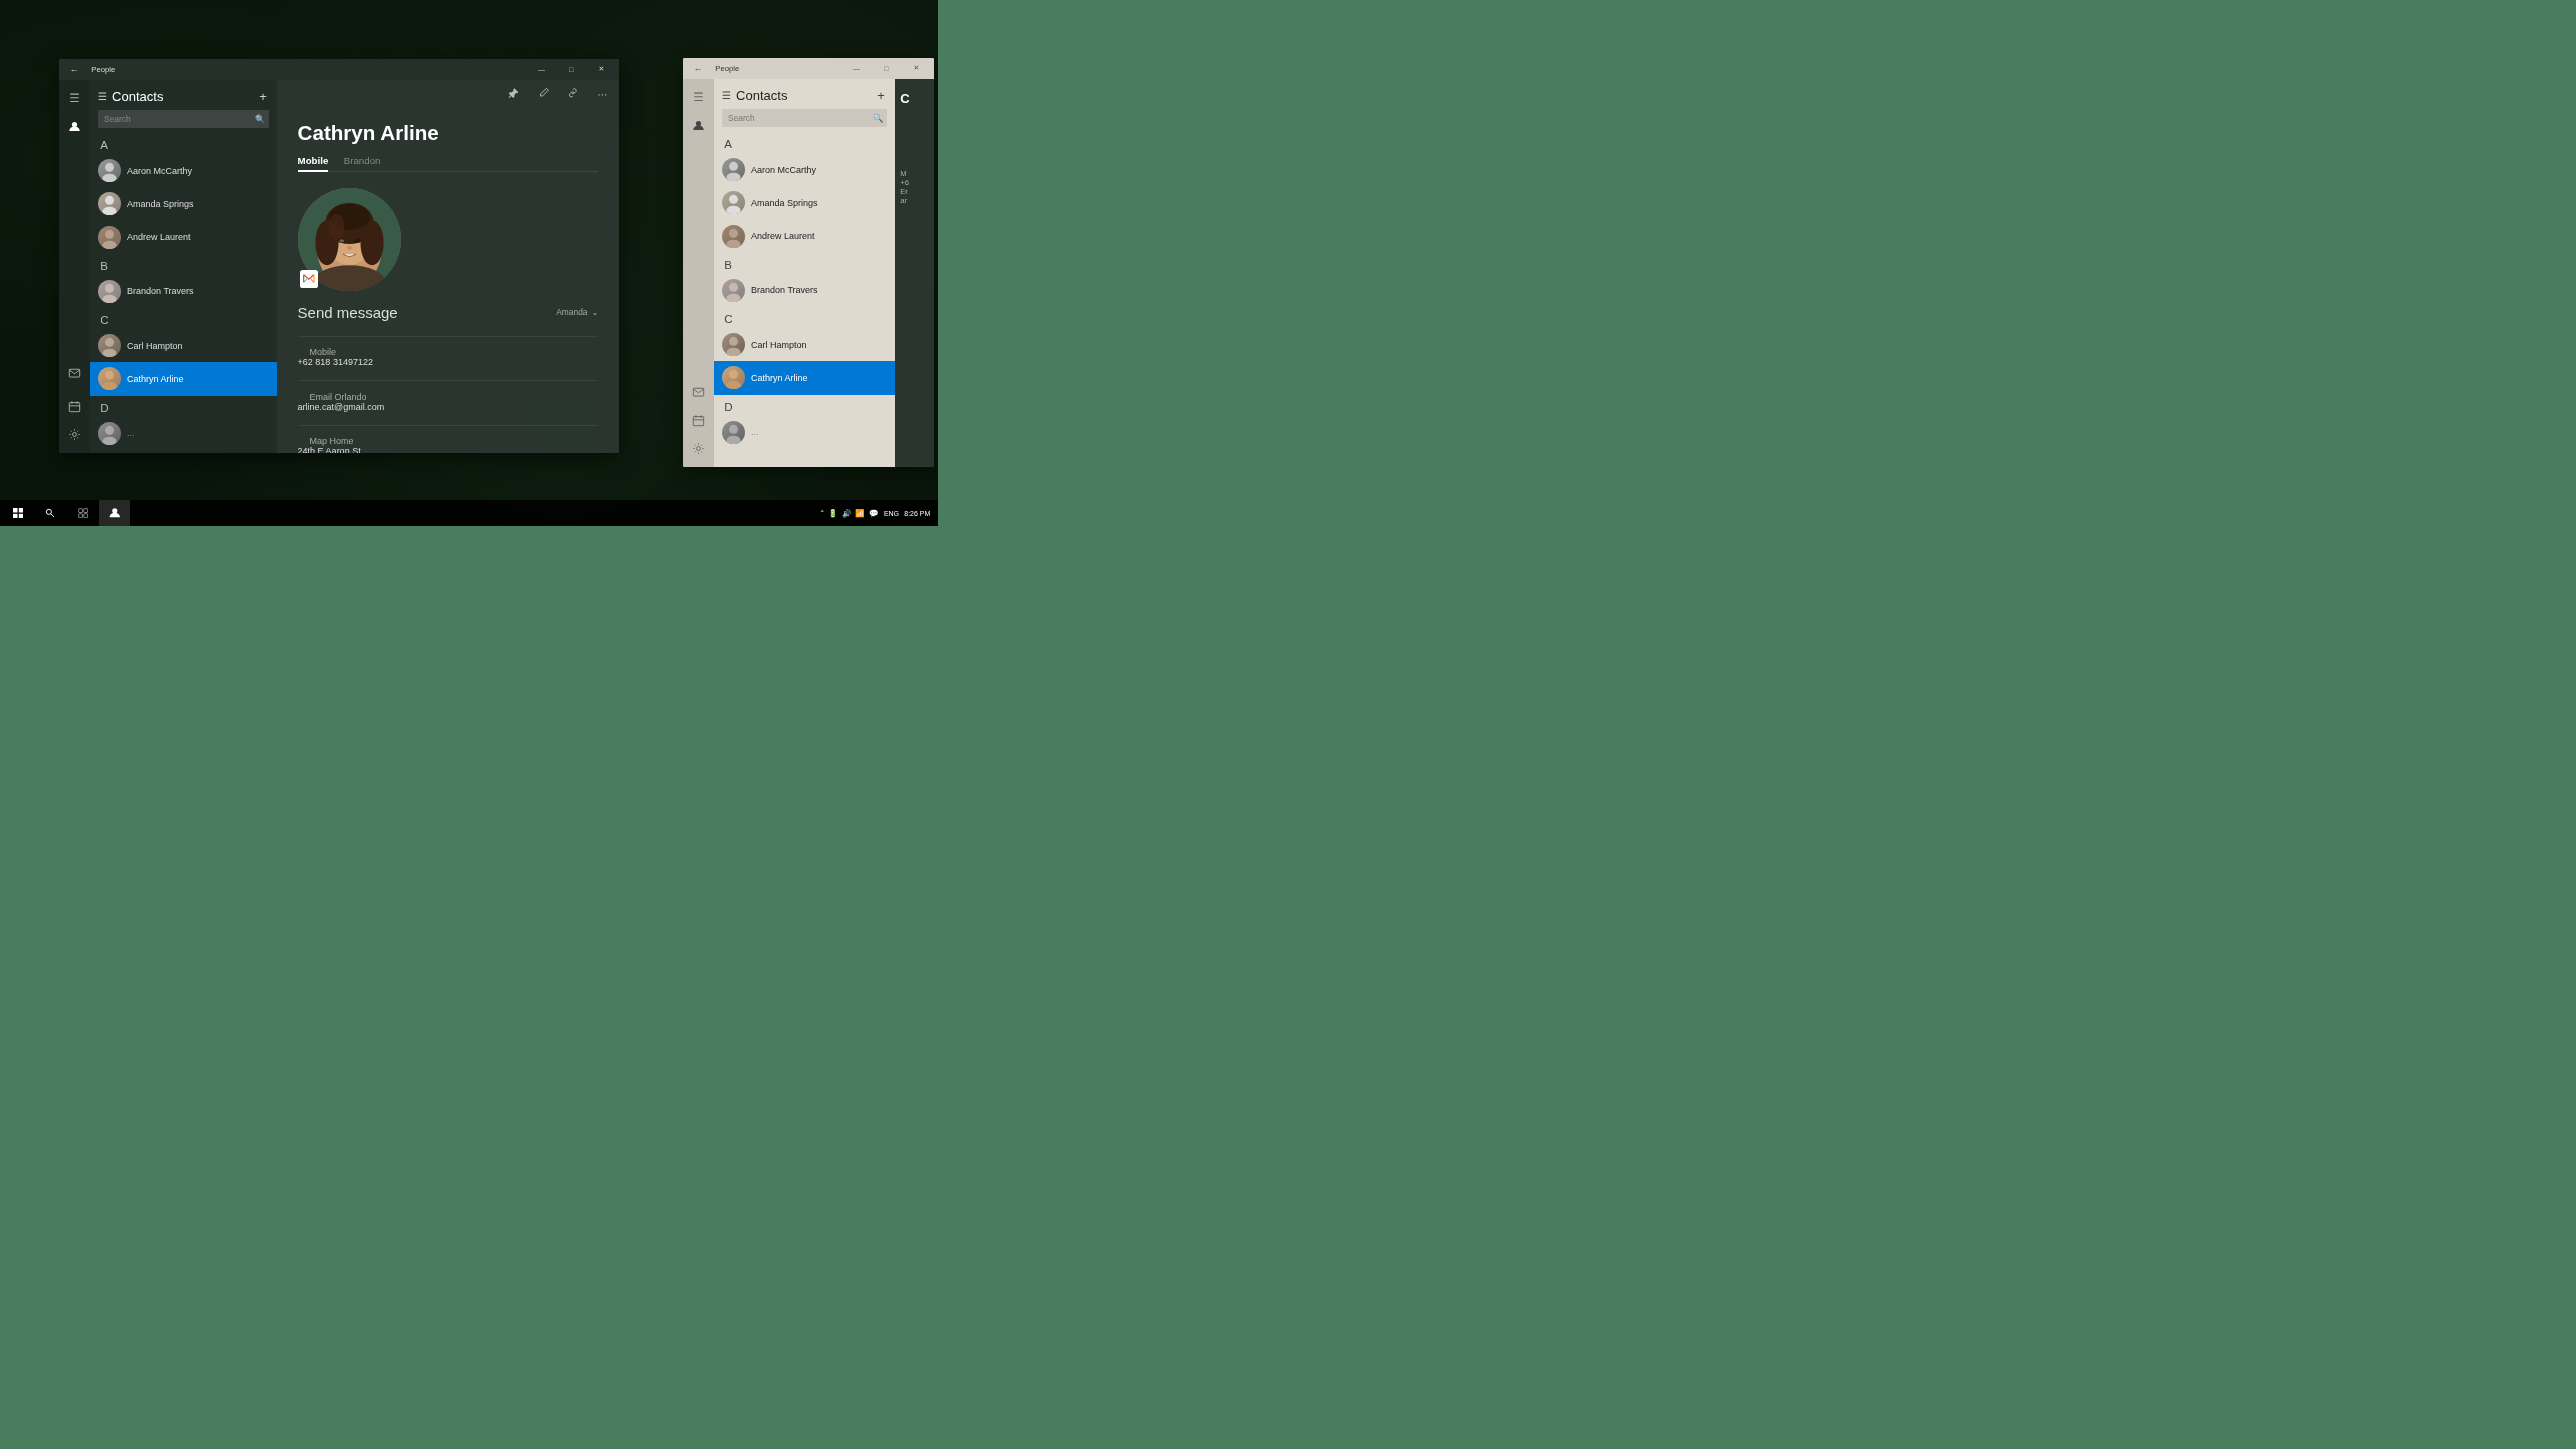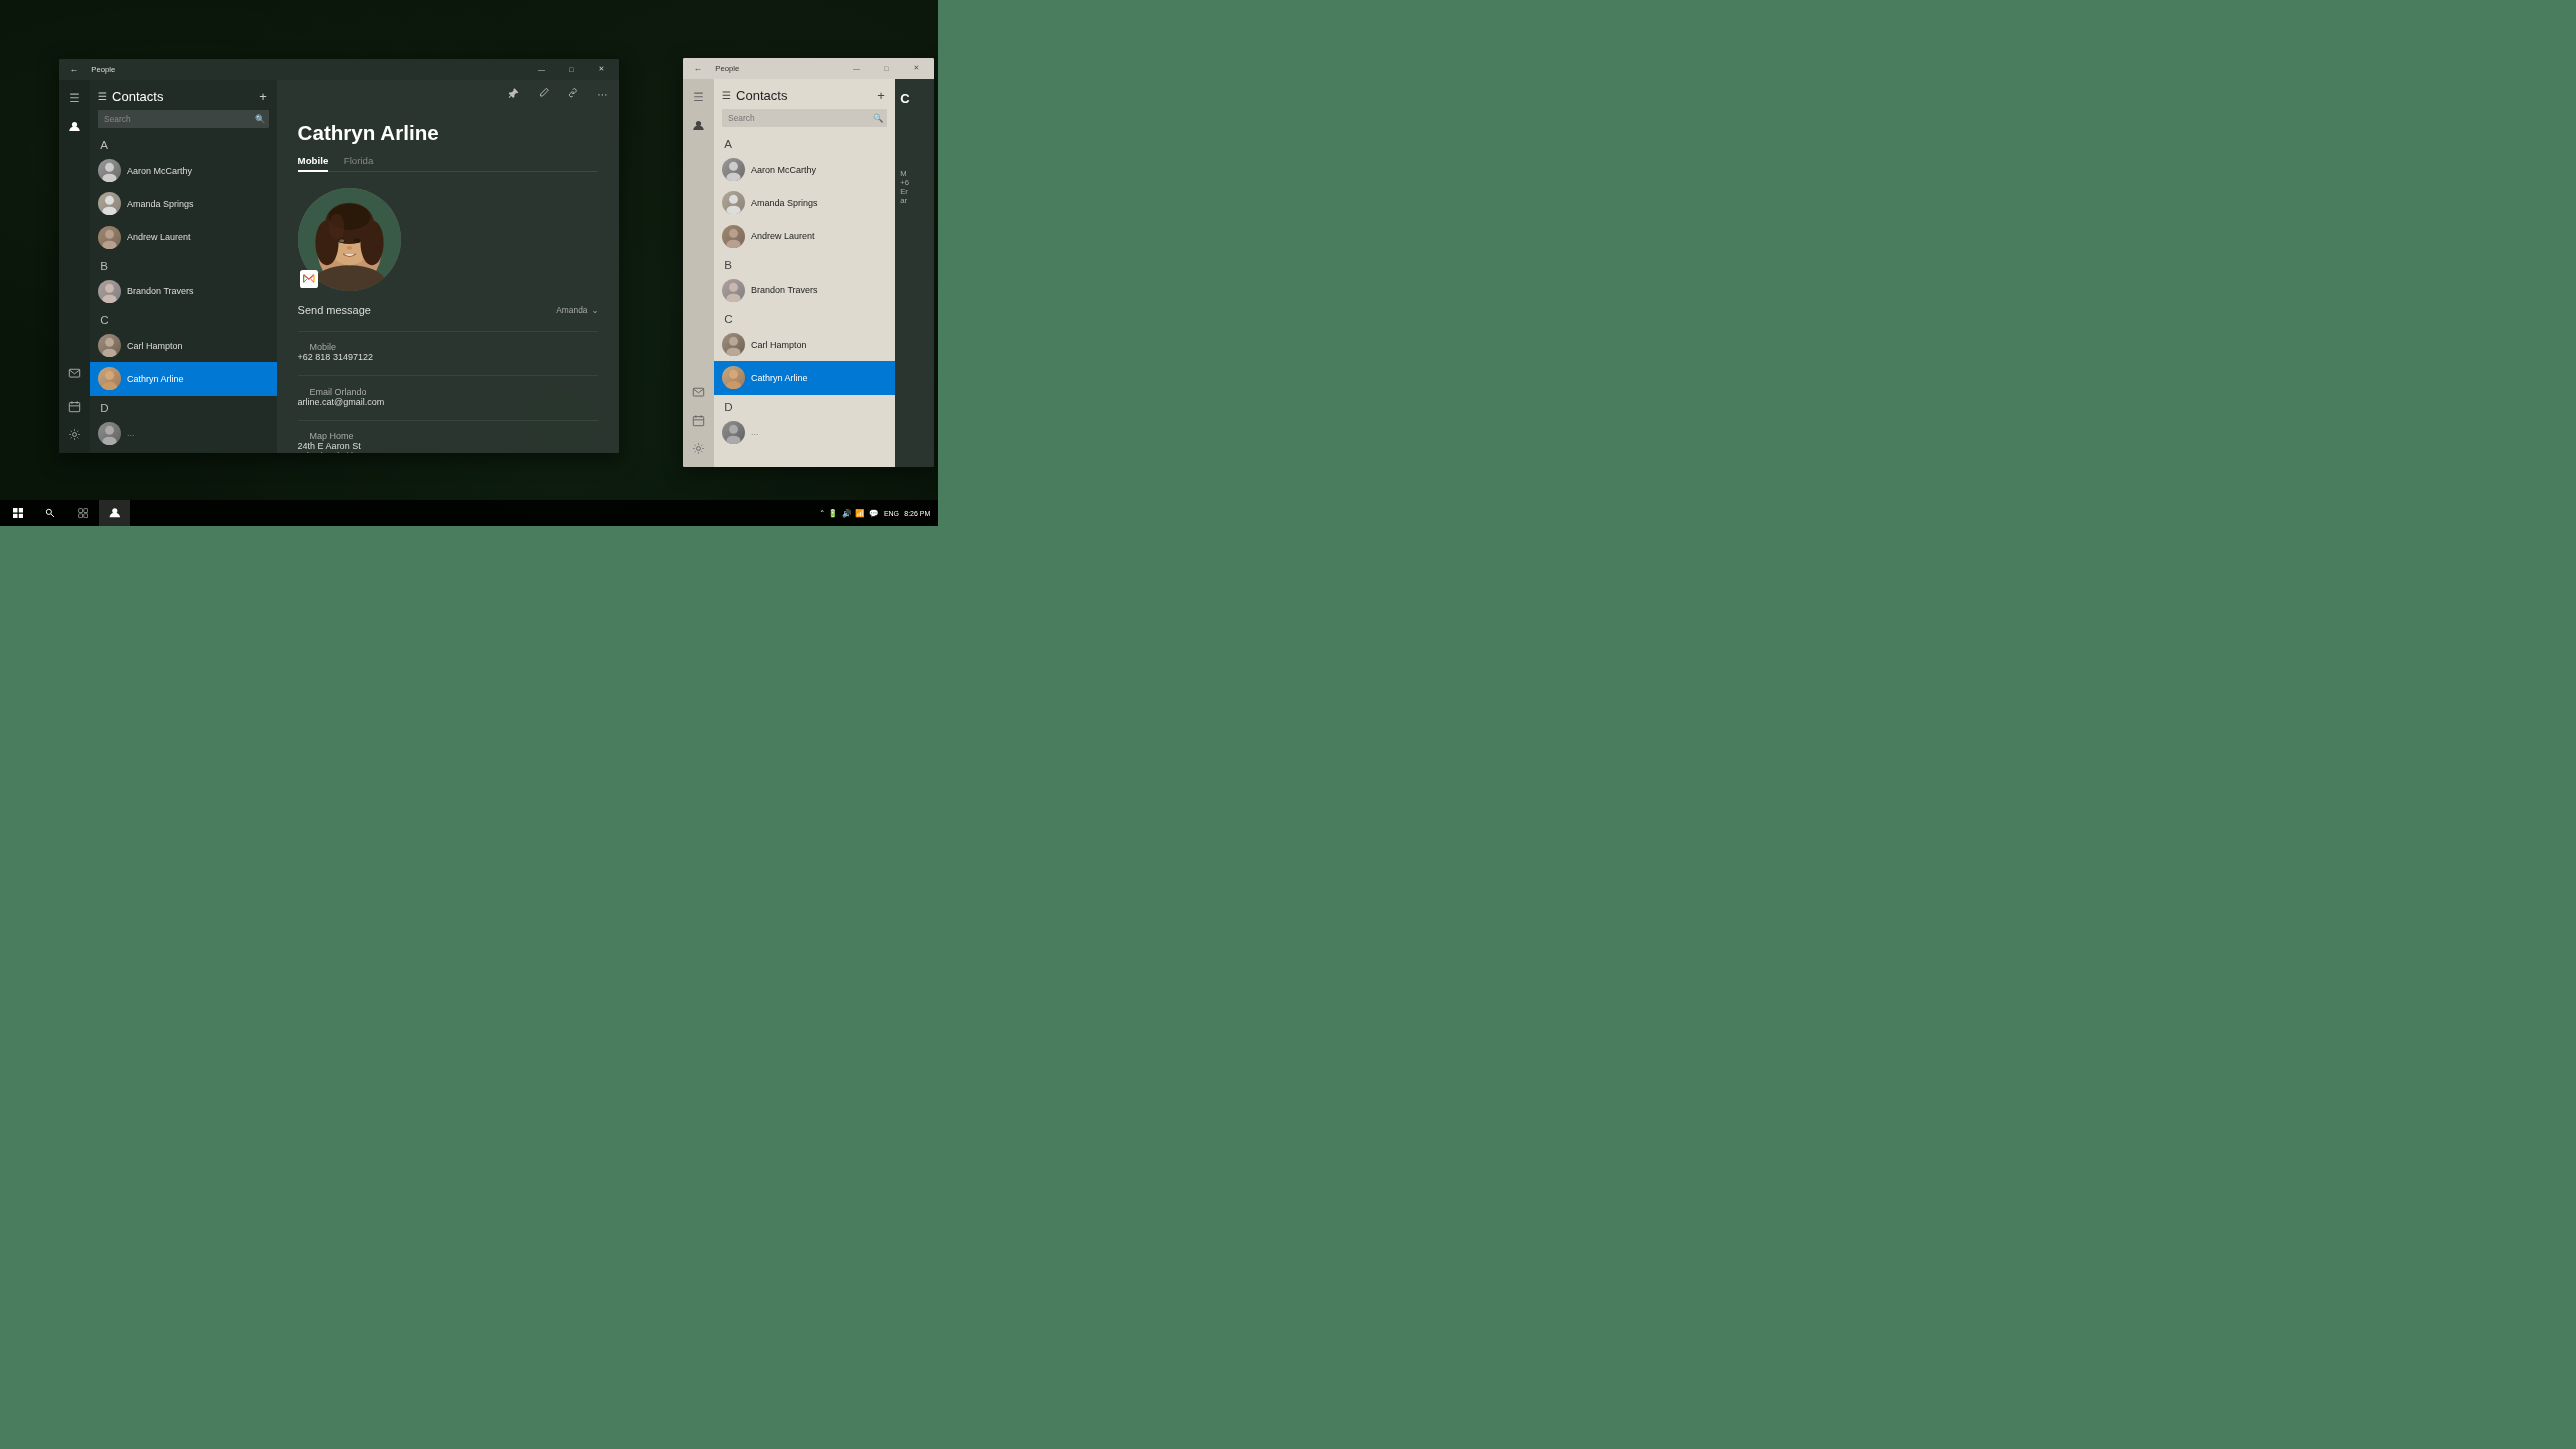--- a/index.html
+++ b/index.html
@@ -370,21 +370,21 @@
     }
 
     .send-message-row {
       display: flex;
       align-items: center;
       justify-content: space-between;
       margin-bottom: 15.5px;
     }
     .send-message-text {
       color: #ddd;
-      font-size: 11px;
+      font-size: 15px;
     }
     .skype-btn {
       display: flex;
       align-items: center;
       gap: 3.9px;
       color: #aaa;
       font-size: 8.4px;
       cursor: pointer;
     }
 
@@ -572,21 +572,21 @@
             </svg>
         </span>
         <span class="toolbar-btn" title="More">⋯</span>
       </div>
 
       <div class="detail-content">
         <div class="detail-name">Cathryn Arline</div>
 
         <div class="detail-tabs">
           <span class="detail-tab active">Mobile</span>
-          <span class="detail-tab inactive">Florida</span>
+          <span class="detail-tab inactive">Brandon</span>
         </div>
 
         
         <div class="profile-photo-area">
           <div class="profile-photo">
 
             <svg width="103" height="103" viewBox="0 0 160 160">
 
               <rect width="160" height="160" fill="#3a5a48"></rect>
 

